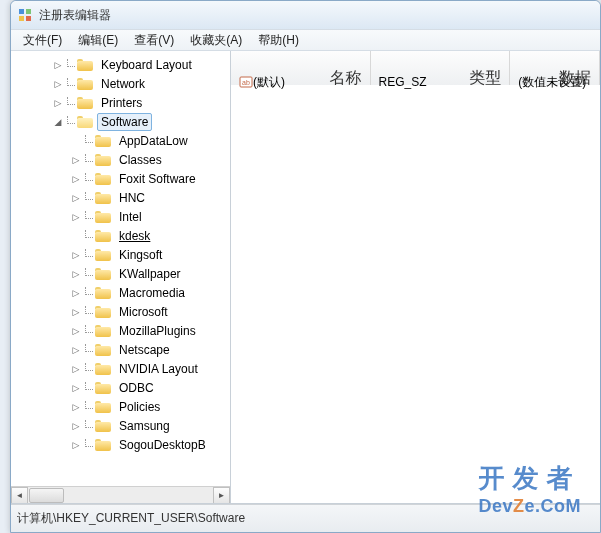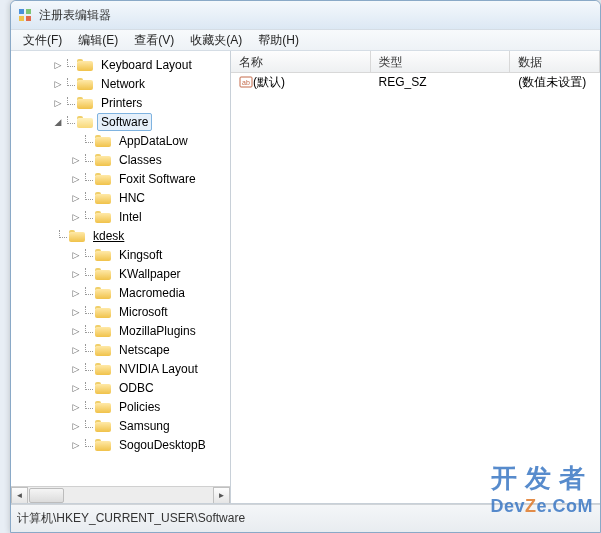--- a/index.html
+++ b/index.html
@@ -21,27 +21,27 @@
 .tree-node .folder::after { content:""; position:absolute; left:0; top:3px; width:16px; height:10px; background:linear-gradient(#ffe9a8,#f0c24a); border-radius:2px; }
 .tree-node.open .folder::after { background:linear-gradient(#fff2c0,#f8d878); }
 .tree-node .label { padding: 1px 3px; border: 1px solid transparent; border-radius: 2px; }
 .tree-node.selected .label { background: #e6f0fa; border: 1px solid #7fb3e0; }
 .tree-scroll-h { height: 17px; background: #f0f0f0; border-top: 1px solid #d0d0d0; position: absolute; bottom: 0; left: 0; right: 0; display:flex; align-items:center;}
 .tree-scroll-h .sb-btn { width:17px; height:17px; background:linear-gradient(#fdfdfd,#e5e5e5); border:1px solid #c0c0c0; display:flex; align-items:center; justify-content:center; font-size:8px; color:#555;}
 .tree-scroll-h .sb-track { flex:1; height:17px; background:#ededed; position:relative;}
 .tree-scroll-h .sb-thumb { position:absolute; left:0; top:0; width:35px; height:15px; margin:1px; background:linear-gradient(#f5f5f5,#dcdcdc); border:1px solid #bcbcbc; border-radius:2px;}
 .list-pane { flex: 1; background: #fff; display: flex; flex-direction: column; overflow: hidden; }
 .list-header { height: 22px; display: flex; border-bottom: 1px solid #d8d8d8; }
-.list-header .col { background: linear-gradient(#fdfdfd,#eef0f2); border-right: 1px solid #d8d8d8; padding: 3px 8px; color: #333; font-size: 12px; }
+.list-header .col { background: linear-gradient(#fdfdfd,#eef0f2); border-right: 1px solid #d8d8d8; padding: 17px 8px; color: #333; font-size: 16px; text-align: right; }
 .list-body { flex: 1; overflow: auto; }
 .list-row { display: flex; height: 18px; align-items: center; }
 .list-row .cell { padding: 0 8px; display: flex; align-items: center; white-space: nowrap; overflow:hidden; }
 .reg-icon { width: 14px; height: 14px; display:inline-flex; align-items:center; justify-content:center; }
 .statusbar { height: 28px; background: linear-gradient(#f4f6f8,#e8ecf0); border-top: 1px solid #d0d4d8; padding: 3px 6px; color: #333; font-size: 12px; display:flex; align-items:center; }
-.watermark { position: absolute; right: 8px; bottom: 16px; text-align: right; pointer-events:none; }
+.watermark { position: absolute; right: 20px; bottom: 16px; text-align: left; pointer-events:none; }
 .watermark .w1 { font-family: "SimHei","Microsoft YaHei"; font-size: 26px; letter-spacing: 8px; color: #3a77c4; font-weight: 600; opacity: 0.85; }
 .watermark .w2 { font-family: Arial, sans-serif; font-size: 18px; color: #3a77c4; letter-spacing: 0.5px; opacity:0.85; font-weight:bold;}
 .watermark .w2 .z { color:#e07a2a; }
 .tree-inner { padding-bottom: 18px; }
 </style>
 </head>
 <body>
 
 <div class="window">
 
@@ -117,21 +117,21 @@
               <span class="dots"></span>
               <span class="folder"></span>
               <span class="label">HNC</span>
             </div>
             <div class="tree-node" style="padding-left: 58px;">
               <span class="twisty">▷</span>
               <span class="dots"></span>
               <span class="folder"></span>
               <span class="label">Intel</span>
             </div>
-            <div class="tree-node" style="padding-left: 32px; text-decoration: underline;">
+            <div class="tree-node" style="padding-left: 58px; text-decoration: underline;">
               <span class="twisty"></span>
               <span class="dots"></span>
               <span class="folder"></span>
               <span class="label">kdesk</span>
             </div>
             <div class="tree-node" style="padding-left: 58px;">
               <span class="twisty">▷</span>
               <span class="dots"></span>
               <span class="folder"></span>
               <span class="label">Kingsoft</span>

